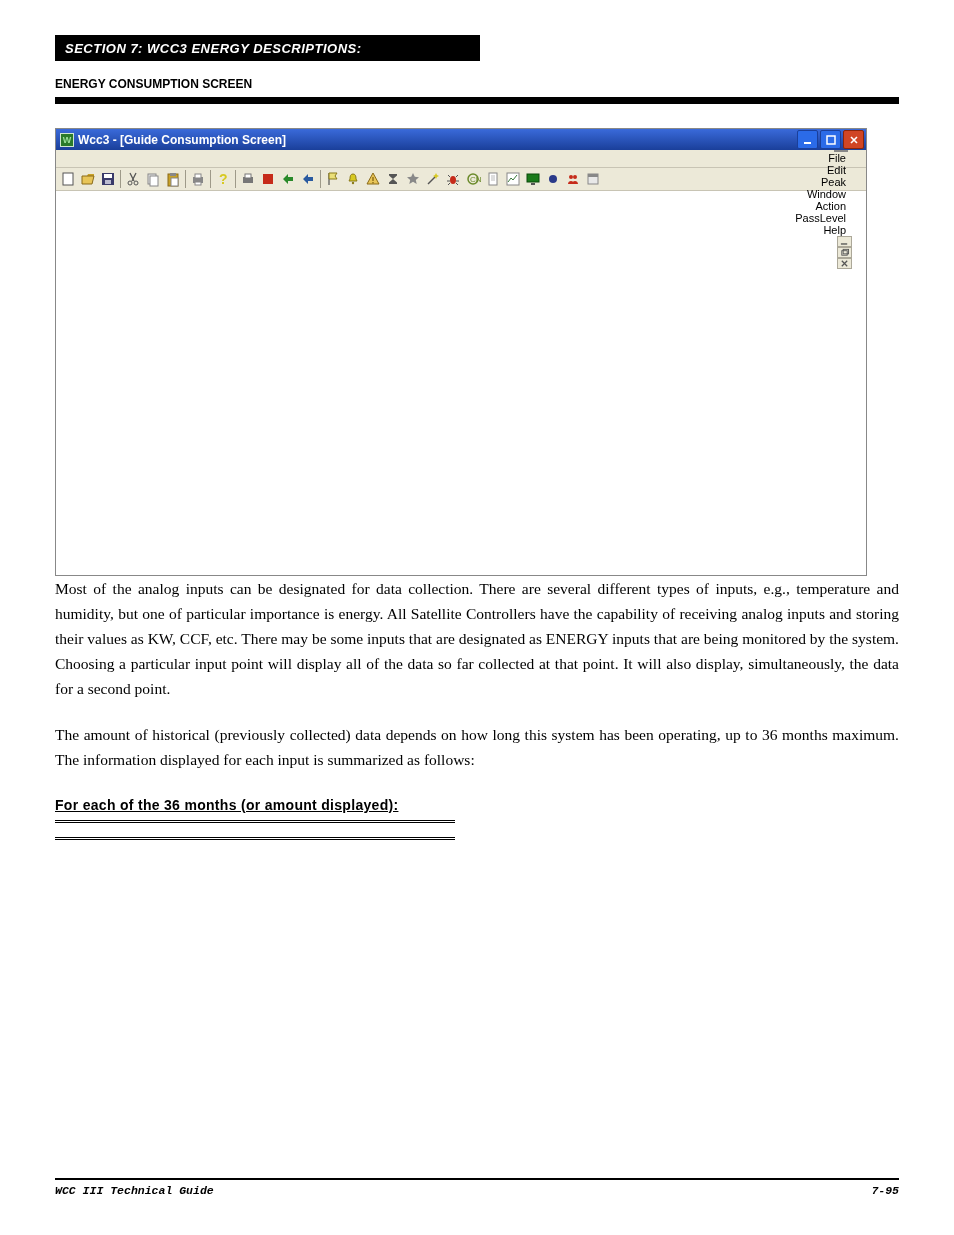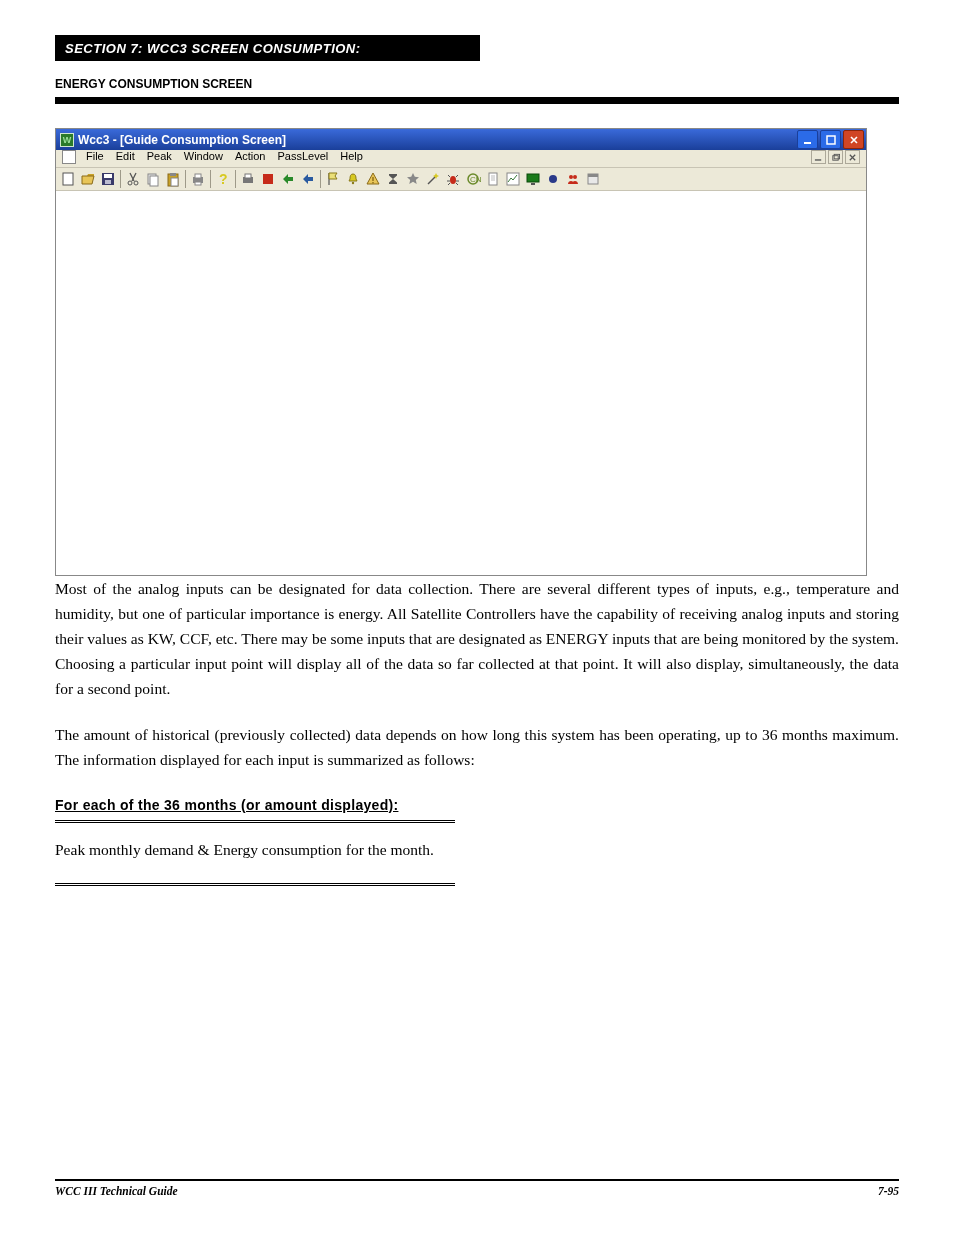--- a/index.html
+++ b/index.html
@@ -94,25 +94,26 @@
     color: #fff;
     font-size: 11px;
   }
   .winbtn.close { background: #d04524; border-color: #8a240a; }
   .winbtn svg { width: 10px; height: 10px; display:block; }
 
   .menubar {
     height: 18px;
     background: #ece9d8;
     display: flex;
-    align-items: flex-start;
-    padding: 0 6px;
+    align-items: flex-end;
+    padding: 0 14px;
     border-bottom: 1px solid #c8c4b4;
     box-sizing: border-box;
     color: #000;
+    flex-direction: column;
   }
   .menubar .doc-icon {
     width: 14px; height: 14px;
     background: #fff;
     border: 1px solid #888;
     margin-right: 4px;
     box-sizing: border-box;
     position: relative;
   }
   .menubar .menu-item {
@@ -190,33 +191,33 @@
     right: 55px;
   }
   .footer hr {
     border: 0;
     border-top: 2px solid #000;
     margin: 0 0 4px 0;
   }
   .footer-row {
     display: flex;
     justify-content: space-between;
-    font-family: Liberation Serif, serif;
+    font-family: Liberation Mono, monospace;
     font-style: italic;
     font-weight: bold;
     font-size: 11.5px;
   }
 </style>
 </head>
 <body>
 
 <div class="page">
 
   <div class="chapter-bar">
-    <div class="chapter-line1">SECTION  7:  WCC3  SCREEN  CONSUMPTION:</div>
+    <div class="chapter-line1">SECTION  7:  WCC3  ENERGY  DESCRIPTIONS:</div>
   </div>
   <div class="chapter-title">ENERGY CONSUMPTION SCREEN</div>
   <hr class="hr-thick">
 
   <div class="window">
 
     <div class="titlebar">
       <div class="app-icon">W</div>
       <div class="title-text">Wcc3 - [Guide Consumption Screen]</div>
       <div class="winbtn">
@@ -428,21 +429,20 @@
 
     <div class="window-body"></div>
   </div>
 
   <div class="body-text">
     <p>Most of the analog inputs can be designated for data collection. There are several different types of inputs, e.g., temperature and humidity, but one of particular importance is energy. All Satellite Controllers have the capability of receiving analog inputs and storing their values as KW, CCF, etc. There may be some inputs that are designated as ENERGY inputs that are being monitored by the system. Choosing a particular input point will display all of the data so far collected at that point. It will also display, simultaneously, the data for a second point.</p>
     <p>The amount of historical (previously collected) data depends on how long this system has been operating, up to 36 months maximum. The information displayed for each input is summarized as follows:</p>
 
     <div class="section-head">For each of the 36 months (or amount displayed):</div>
     <hr class="section-underline">
-    <p>Peak monthly demand &amp; Energy consumption for the month.</p>
 
     <hr class="section-underline">
   </div>
 
   <div class="footer">
     <hr>
     <div class="footer-row">
       <span>WCC III Technical Guide</span>
       <span>7-95</span>
     </div>

